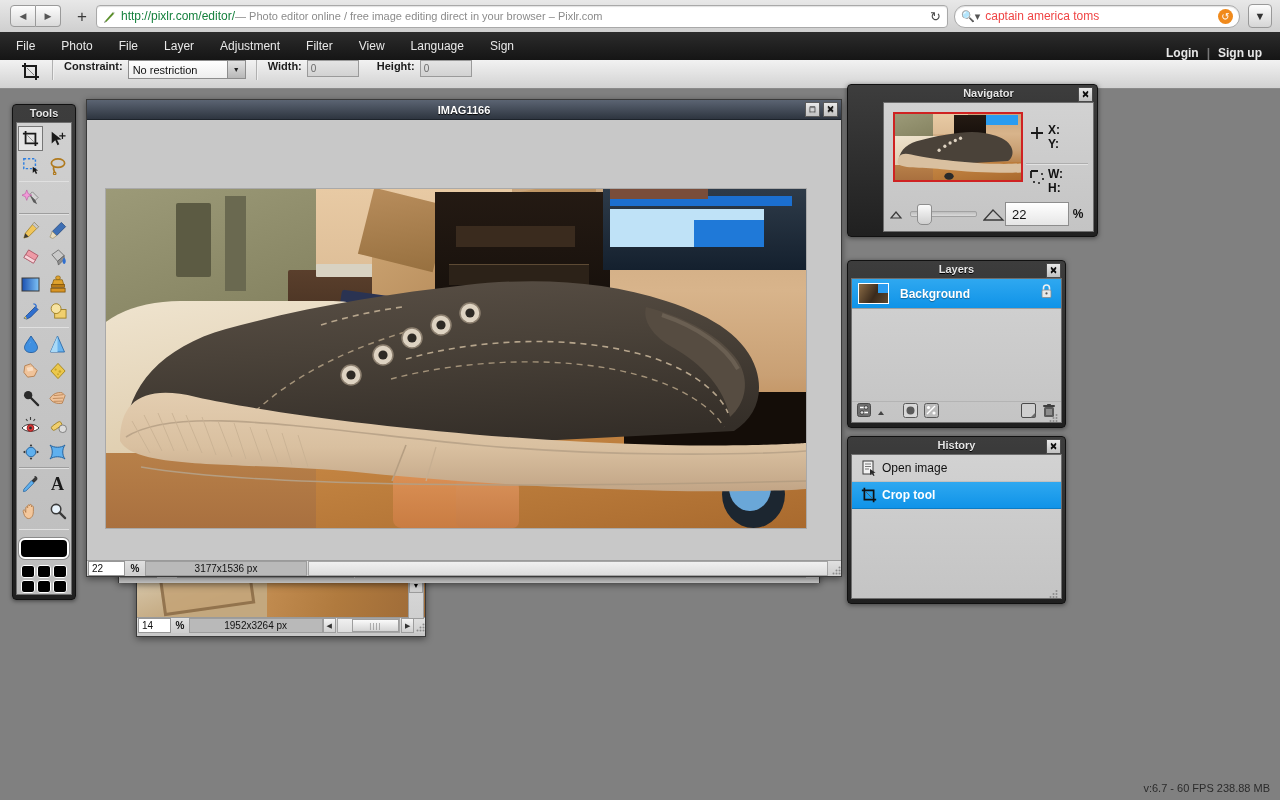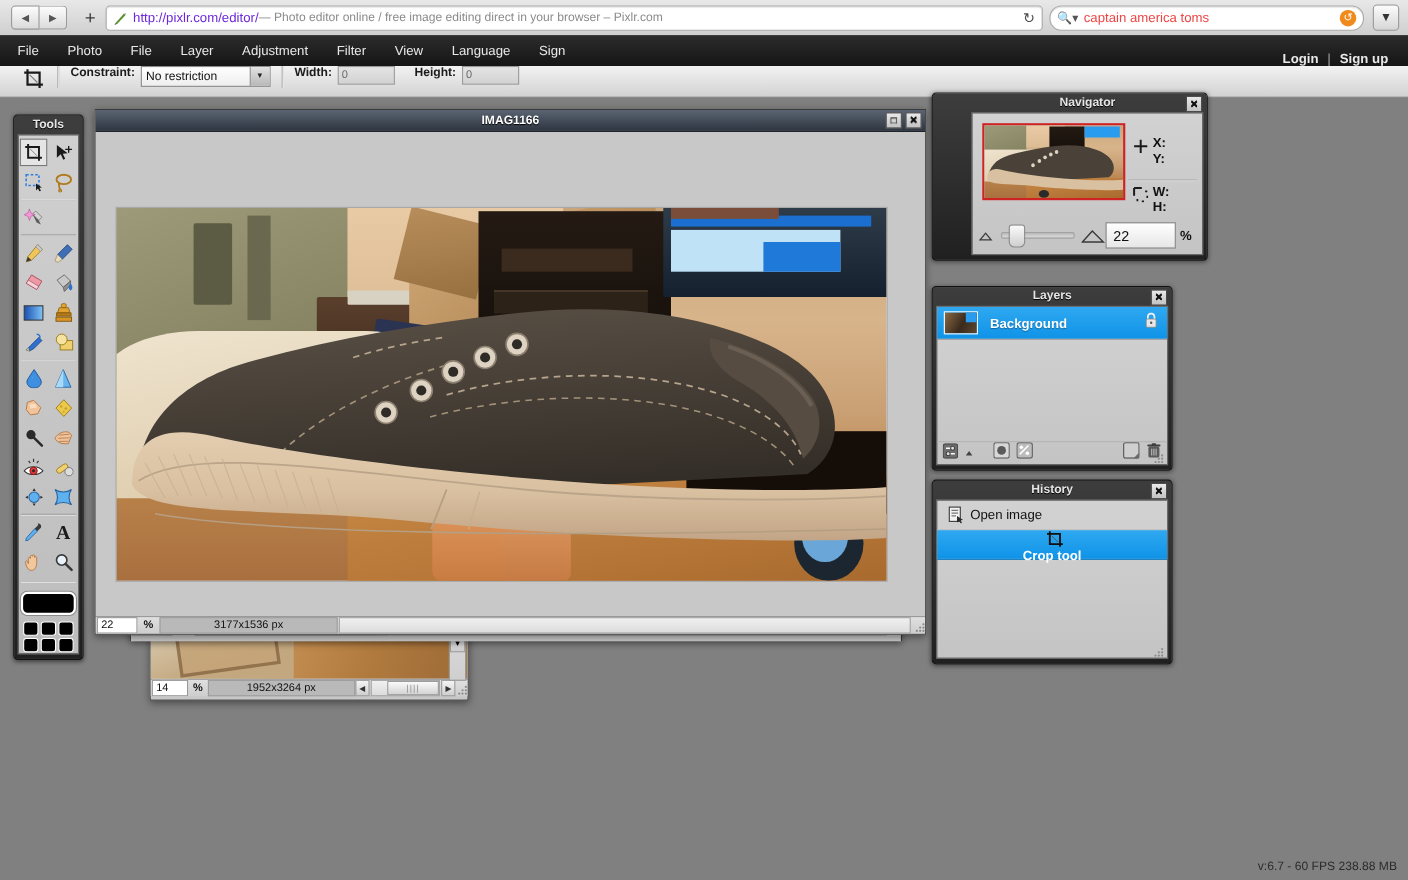--- a/index.html
+++ b/index.html
@@ -28,21 +28,21 @@
   .nav-btn.second{border-radius:0 4px 4px 0;border-left:none;}
   .plus-btn{
     margin-left:11px;width:20px;height:20px;display:flex;align-items:center;justify-content:center;
     font-size:17px;color:#3a3a3a;font-weight:400;line-height:1;
   }
   .url-field{
     flex:1;margin:0 6px 0 4px;height:21px;background:#fff;border:1px solid #a9a9a9;border-radius:4px;
     display:flex;align-items:center;padding:0 6px;box-shadow:inset 0 1px 1px rgba(0,0,0,.12);
   }
   .url-icon{width:13px;height:13px;margin-right:5px;flex:none;}
-  .url-text{font-size:12px;color:#6d28d9;white-space:nowrap;}
+  .url-text{font-size:12px;color:#15803d;white-space:nowrap;}
   .url-title{font-size:11px;color:#8b8b8b;white-space:nowrap;margin-left:0;overflow:hidden;}
   .reload-btn{margin-left:auto;font-size:13px;color:#4a4a4a;padding-left:6px;}
   .search-field{
     width:272px;height:21px;background:#fff;border:1px solid #a9a9a9;border-radius:11px;
     display:flex;align-items:center;padding:0 6px;box-shadow:inset 0 1px 1px rgba(0,0,0,.12);
   }
   .search-field .s-ico{font-size:11px;color:#555;margin-right:5px;}
   .search-text{font-size:12px;color:#ef4444;flex:1;white-space:nowrap;}
   .search-reload{
     width:15px;height:15px;border-radius:50%;background:#f08a1c;color:#fff;font-size:10px;
@@ -224,21 +224,21 @@
   .layer-name{color:#fff;font-size:12px;font-weight:bold;margin-left:11px;text-shadow:0 1px 1px rgba(0,0,0,.35);}
   .layer-lock{margin-left:auto;margin-right:8px;}
   .layer-toolbar{
     position:absolute;left:0;right:0;bottom:0;height:20px;display:flex;align-items:center;
     border-top:1px solid #b4b4b4;padding:0 5px;gap:6px;
   }
 
   .hist-row{
     height:26px;display:flex;align-items:center;border-bottom:1px solid #c0c0c0;font-size:12px;color:#111;
   }
-  .hist-row.sel{background:linear-gradient(#2fa8f0,#0f93e8);color:#fff;font-weight:bold;border-bottom-color:#0c7cc4;flex-direction:column;}
+  .hist-row.sel{background:linear-gradient(#2fa8f0,#0f93e8);color:#fff;font-weight:bold;border-bottom-color:#0c7cc4;}
   .hist-ico{width:26px;display:flex;align-items:center;justify-content:center;margin-left:4px;}
 
   .version{
     position:absolute;right:10px;bottom:6px;color:#2b2b2b;font-size:11px;
   }
   .panel-grip{position:absolute;right:3px;bottom:3px;width:10px;height:10px;}
 </style>
 </head>
 <body>
 

